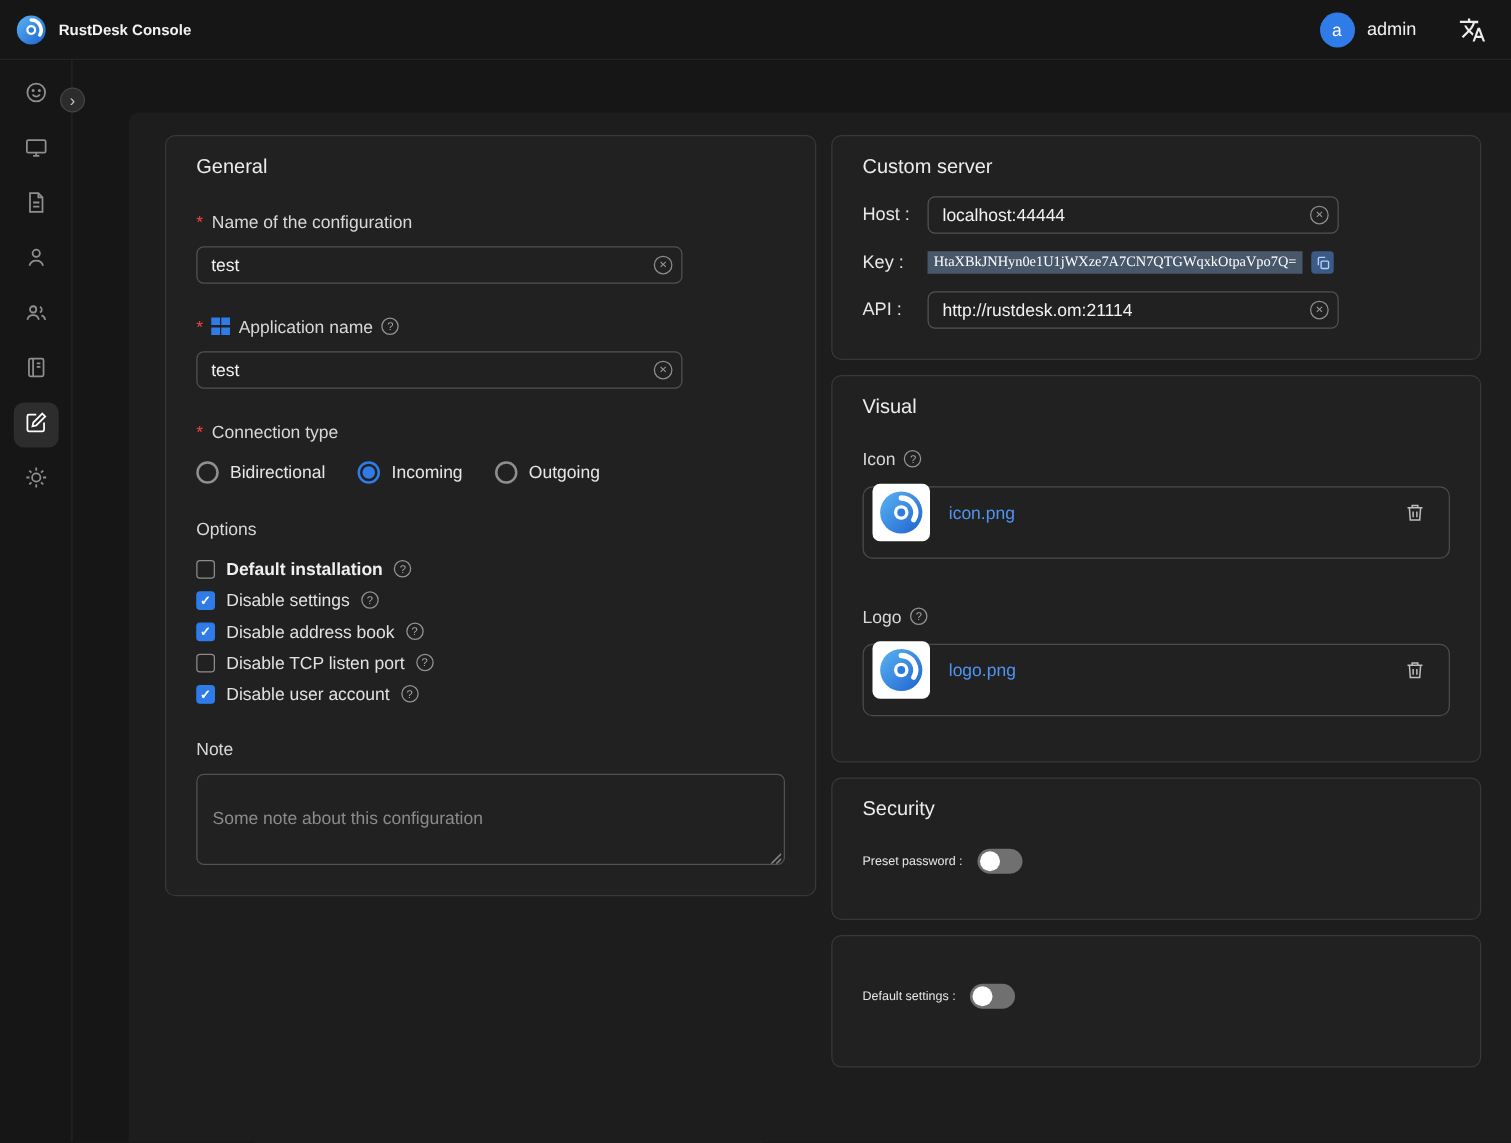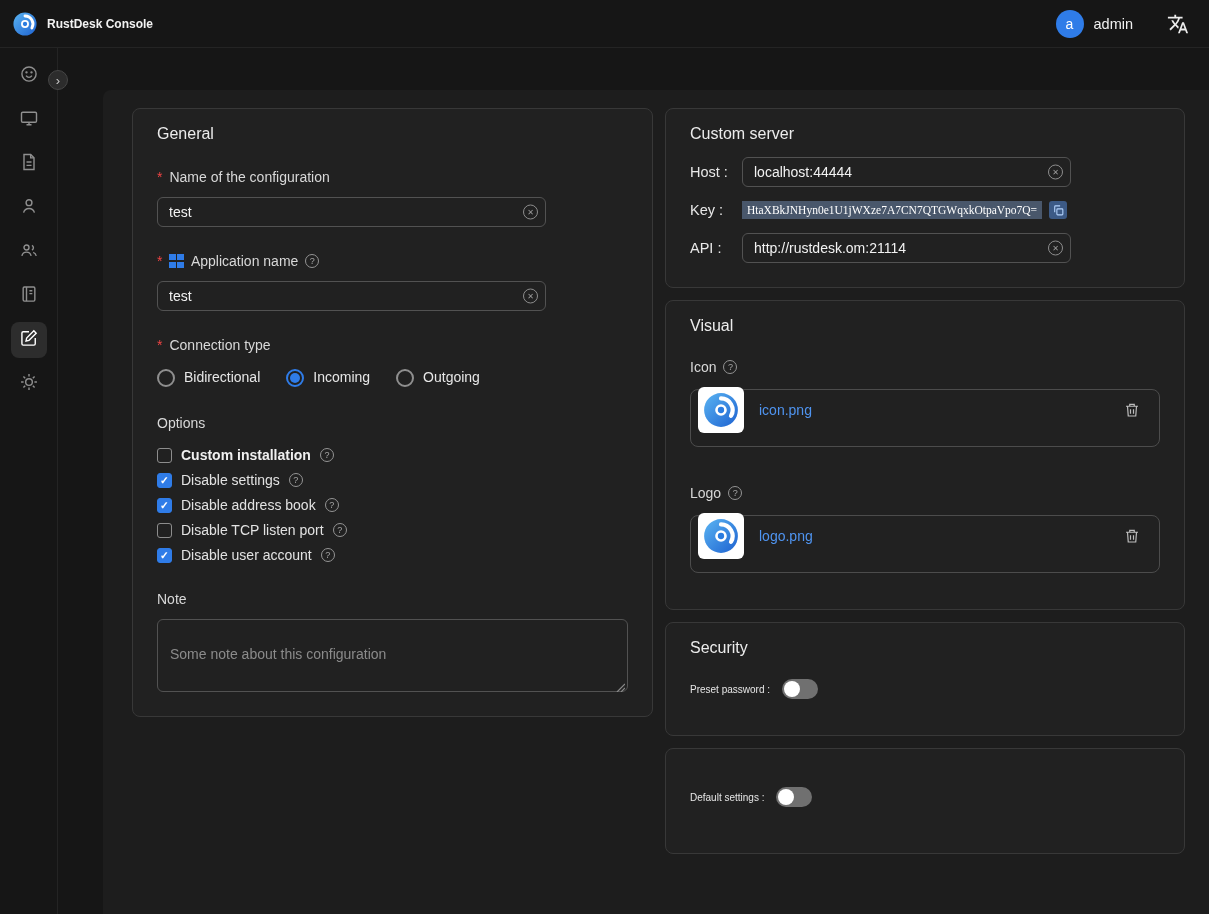--- a/index.html
+++ b/index.html
@@ -255,21 +255,21 @@
               <span class="radio-label">Outgoing</span>
             </span>
           </div>
 
           <div class="field-label mt-lg">
             <span>Options</span>
           </div>
           <div class="options-group">
             <div class="check-row">
               <span class="checkbox"></span>
-              <span class="check-label strong">Custom installation</span>
+              <span class="check-label strong">Default installation</span>
               <span class="help"></span>
             </div>
             <div class="check-row">
               <span class="checkbox on"></span>
               <span class="check-label">Disable settings</span>
               <span class="help"></span>
             </div>
             <div class="check-row">
               <span class="checkbox on"></span>
               <span class="check-label">Disable address book</span>

